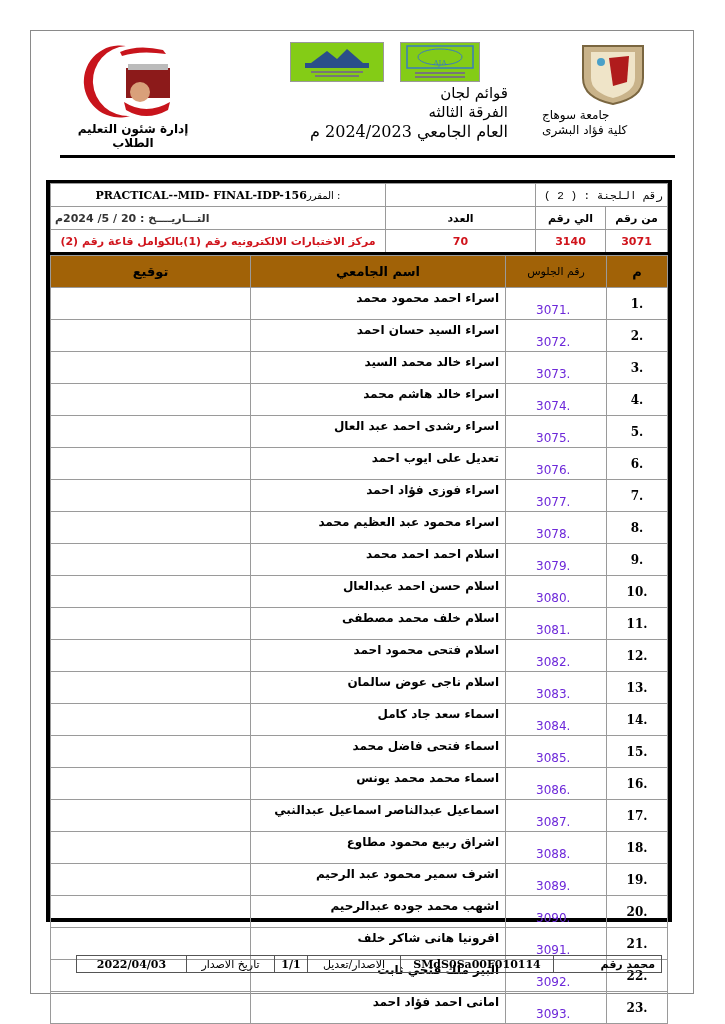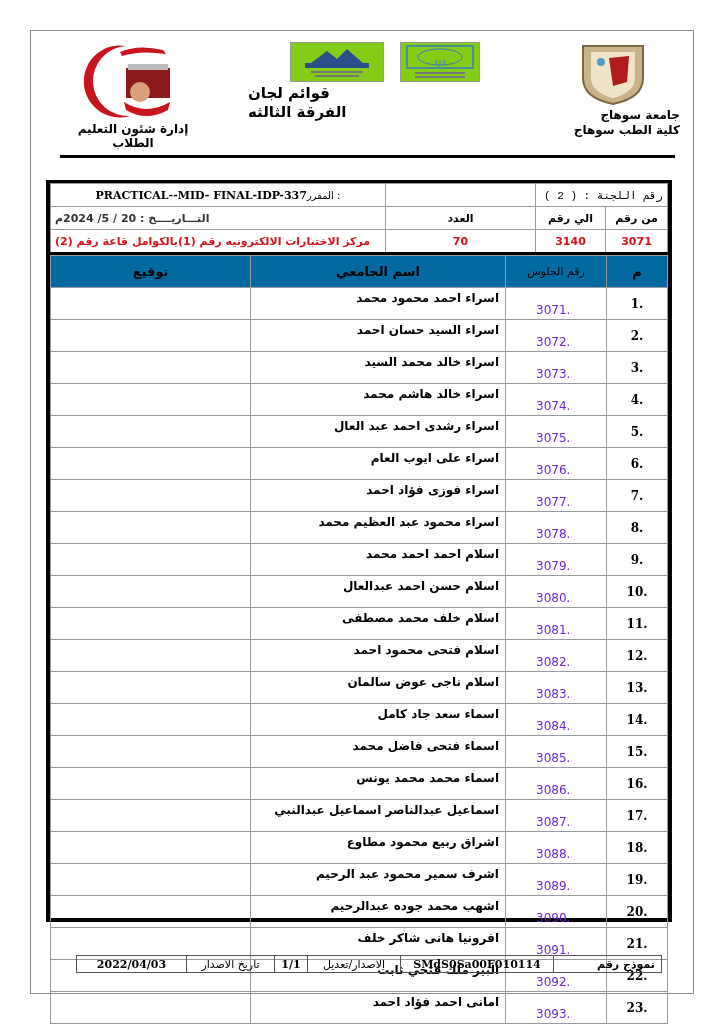--- a/index.html
+++ b/index.html
@@ -4,44 +4,44 @@
 <style>
   html, body { margin:0; padding:0; background:#ffffff; }
   body { width:725px; height:1024px; position:relative; overflow:hidden; font-family:"DejaVu Sans", sans-serif; color:#000; }
   .page-border { position:absolute; left:30px; top:30px; width:664px; height:964px; border:1px solid #8a8a8a; box-sizing:border-box; }
 
   
   .hdr { position:absolute; left:58px; top:38px; width:620px; height:118px; }
   .logo-left { position:absolute; left:10px; top:4px; width:120px; height:78px; }
   .logo-right { position:absolute; left:515px; top:4px; width:80px; height:64px; }
   .hdr-left-text { position:absolute; left:0; top:84px; width:150px; text-align:center; font-size:12px; font-weight:bold; direction:rtl; font-family:"DejaVu Sans", sans-serif; }
-  .hdr-right-text { position:absolute; left:472px; top:70px; width:150px; text-align:right; font-size:12px; font-weight:bold; direction:rtl; line-height:15px; }
+  .hdr-right-text { position:absolute; left:484px; top:70px; width:150px; text-align:left; font-size:12px; font-weight:normal; direction:rtl; line-height:15px; }
   .cert-box { position:absolute; top:4px; height:38px; border:1px solid #999; background:#84cc16; }
   .cert1 { left:232px; width:92px; }
   .cert2 { left:342px; width:78px; }
-  .titles { position:absolute; left:190px; top:46px; width:260px; text-align:left; direction:rtl; font-weight:bold; }
+  .titles { position:absolute; left:190px; top:46px; width:260px; text-align:right; direction:rtl; font-weight:normal; }
   .titles div { line-height:19px; font-size:15px; }
   .titles .year { font-size:16px; font-family:"DejaVu Serif", serif; }
   .hdr-rule { position:absolute; left:60px; top:155px; width:615px; height:3px; background:#000; }
 
   
   .main-table { position:absolute; left:46px; top:180px; width:626px; height:742px; border:4px solid #000; border-top-width:3px; border-left-width:4px; box-sizing:border-box; }
   table.info { position:absolute; left:0; top:0; width:100%; border-collapse:collapse; direction:rtl; }
   table.info td { border:1px solid #9a9a9a; height:22px; padding:0 4px; font-size:11px; }
   .course-cell { text-align:center; font-family:"DejaVu Serif", serif; font-weight:bold; font-size:11px; direction:ltr; }
   .course-cell .lbl { font-family:"DejaVu Sans", sans-serif; font-weight:normal; font-size:10px;margin-top:43px; }
   .date-cell { text-align:left; font-weight:bold; font-size:13px; color:#333; }
-  .loc-cell { text-align:left; color:#d0141c; font-weight:bold; font-size:11px; }
+  .loc-cell { text-align:center; color:#d0141c; font-weight:bold; font-size:11px; }
   .bold-h { font-weight:bold; font-size:13px; text-align:center; }
   .red-num { color:#d0141c; font-weight:bold; font-size:14px; text-align:center; }
   .committee { font-size:11px; text-align:right;font-family:Liberation Mono, monospace; }
   .sep { position:absolute; left:0; top:69px; width:100%; height:3px; background:#000; }
 
   table.students { position:absolute; left:0; top:72px; width:100%; border-collapse:collapse; direction:rtl; }
-  table.students th { background:#0369a1; height:29px; border:1px solid #9a9a9a; font-size:11px; font-weight:normal;margin-top:24px; }
+  table.students th { background:#a16207; height:29px; border:1px solid #9a9a9a; font-size:11px; font-weight:normal;margin-top:24px; }
   table.students th.big { font-size:13px; font-weight:bold; }
   table.students td { height:28px; border:1px solid #9a9a9a; padding:0; font-size:12px; }
   td.c-m { width:58px; text-align:center; font-family:"DejaVu Serif", serif; font-weight:bold; font-size:13px; }
   td.c-seat { width:70px; text-align:left; padding-left:30px !important; vertical-align:bottom; font-size:12px; color:#6d28d9; padding-bottom:2px !important; }
   td.c-name { width:248px; text-align:right; padding-right:6px !important; font-weight:bold; font-size:11.5px; vertical-align:top; padding-top:3px !important;margin-left:12px; }
   td.c-sig { }
 
   
   table.footer { position:absolute; left:76px; top:955px; width:586px; border-collapse:collapse; direction:rtl; }
   table.footer td { border:1px solid #555; height:16px; font-size:11px; padding:0 6px; font-weight:bold; }
@@ -79,49 +79,50 @@
       <ellipse cx="39" cy="14" rx="22" ry="8" fill="none" stroke="#3a7bbf" stroke-width="1"></ellipse>
       <text x="39" y="22" font-size="7" text-anchor="middle" fill="#3a7bbf" font-family="DejaVu Serif, serif">AJA</text>
       <rect x="14" y="29" width="50" height="2" fill="#777"></rect>
       <rect x="14" y="33" width="50" height="2" fill="#777"></rect>
     </svg>
   </div>
 
   <div class="titles">
     <div>قوائم لجان</div>
     <div>الفرقة الثالثه</div>
+    <div class="year">العام الجامعي 2024/2023 م</div>
   </div>
 
   <svg class="logo-right" viewBox="0 0 80 64">
     <path d="M10 4 L70 4 L70 36 Q70 56 40 62 Q10 56 10 36 Z" fill="#c9b38a" stroke="#7a6640" stroke-width="2"></path>
     <path d="M18 10 L62 10 L62 36 Q62 50 40 56 Q18 50 18 36 Z" fill="#efe4c8"></path>
     <path d="M36 16 L56 14 L54 40 L40 44 Z" fill="#b01c1c"></path>
     <circle cx="28" cy="20" r="4" fill="#4aa0c8"></circle>
   </svg>
   <div class="hdr-right-text">
     <div>جامعة سوهاج</div>
-    <div>كلية الطب سوهاج</div>
+    <div>كلية فؤاد البشرى</div>
   </div>
 </div>
 <div class="hdr-rule"></div>
 
 <div class="main-table">
   <table class="info">
     <colgroup>
       <col style="width:62px">
         <col style="width:70px">
         <col style="width:150px">
         <col>
     </colgroup>
     <tbody>
         <tr>
       <td colspan="2" class="committee">رقم اللجنة : ( 2 )</td>
       <td></td>
       <td class="course-cell">
-        <span>PRACTICAL--MID- FINAL-IDP-337</span><span class="lbl">المقرر :</span>
+        <span>PRACTICAL--MID- FINAL-IDP-156</span><span class="lbl">المقرر :</span>
       </td>
     </tr>
     <tr>
       <td class="bold-h">من رقم</td>
       <td class="bold-h">الي رقم</td>
       <td class="bold-h">العدد</td>
       <td class="date-cell">التـــاريــــخ :  20 / 5/ 2024م</td>
     </tr>
     <tr>
       <td class="red-num">3071</td>
@@ -169,21 +170,21 @@
         </tr>
         <tr>
           <td class="c-m">.5</td>
           <td class="c-seat">.3075</td>
           <td class="c-name">اسراء رشدى احمد عبد العال</td>
           <td class="c-sig"></td>
         </tr>
         <tr>
           <td class="c-m">.6</td>
           <td class="c-seat">.3076</td>
-          <td class="c-name">اسراء على ايوب العام</td>
+          <td class="c-name">تعديل على ايوب احمد</td>
           <td class="c-sig"></td>
         </tr>
         <tr>
           <td class="c-m">.7</td>
           <td class="c-seat">.3077</td>
           <td class="c-name">اسراء فوزى فؤاد احمد</td>
           <td class="c-sig"></td>
         </tr>
         <tr>
           <td class="c-m">.8</td>
@@ -281,21 +282,21 @@
           <td class="c-name">امانى احمد فؤاد احمد</td>
           <td class="c-sig"></td>
         </tr>
       </tbody>
   </table>
 </div>
 
 <table class="footer">
   <tbody>
       <tr>
-    <td style="width:95px; text-align:right;">نموذج رقم</td>
+    <td style="width:95px; text-align:right;">محمد رقم</td>
     <td class="f-code" style="width:140px">SMdS0Sa00F010114</td>
     <td style="width:80px; text-align:center; font-weight:normal;">الاصدار/تعديل</td>
     <td class="f-val" style="width:20px">1/1</td>
     <td style="width:75px; text-align:center; font-weight:normal;">تاريخ الاصدار</td>
     <td class="f-val">2022/04/03</td>
   </tr>
 </tbody>
   </table>
 
 </body></html>

